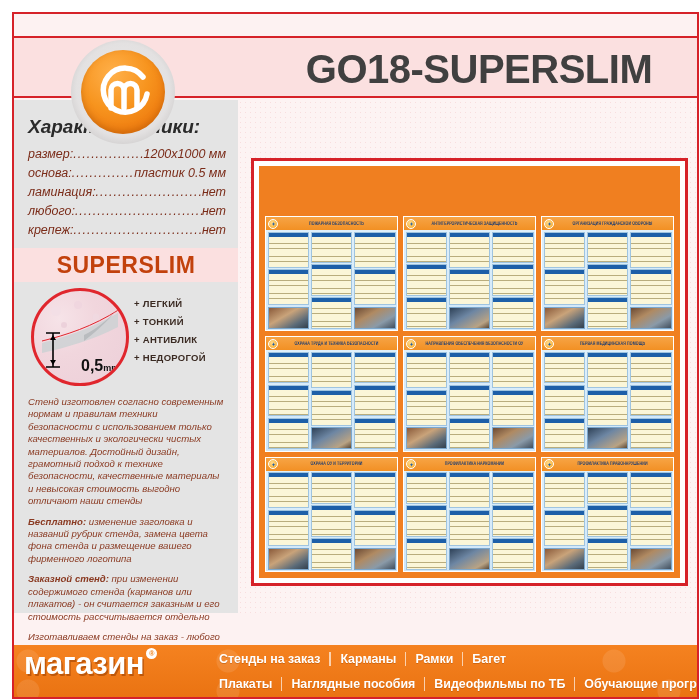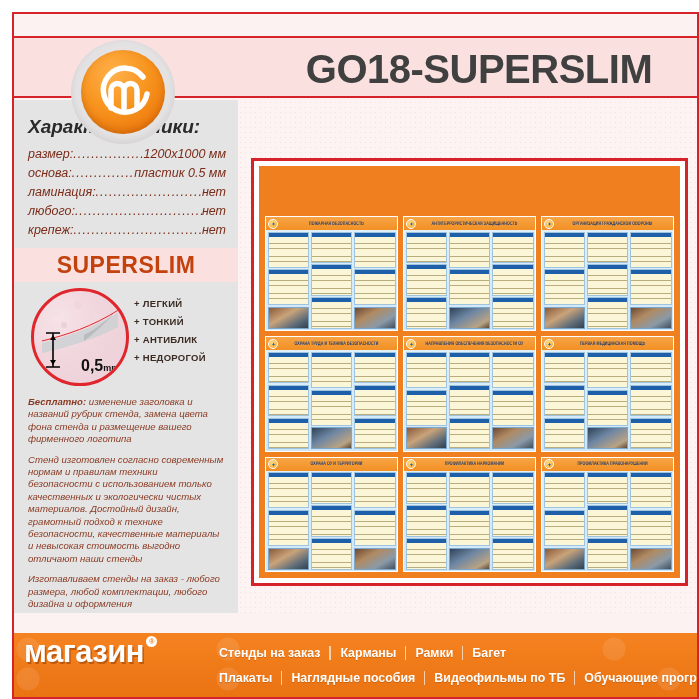--- a/index.html
+++ b/index.html
@@ -216,21 +216,21 @@
     flex:0 0 auto; height:22px;
     border:0.5px solid #7ba7cc;
     background-size:cover; background-position:center;
   }
   .ph1{background:linear-gradient(150deg,#8a5a3a,#c9a37a 40%,#5a6a78 75%,#33404d);}
   .ph3{background:linear-gradient(150deg,#6b4a34,#b08a62 35%,#8a9aa8 70%,#414f5e);}
   .ph5{background:linear-gradient(150deg,#2f4258,#6d86a3 40%,#b9a384 80%,#5c4a38);}
 
   
   #footer {
-    position:absolute; left:0; bottom:0; width:683px; height:64px;
+    position:absolute; left:0; bottom:0; width:683px; height:52px;
     background:linear-gradient(#f58220,#ea7312);
     overflow:hidden;
   }
   #footer::before{
     content:""; position:absolute; inset:0;
     background-image:
       radial-gradient(circle at 14px 16px, rgba(255,255,255,.10) 11px, transparent 12px),
       radial-gradient(circle at 14px 46px, rgba(255,255,255,.10) 11px, transparent 12px),
       radial-gradient(circle at 214px 16px, rgba(255,255,255,.10) 11px, transparent 12px),
       radial-gradient(circle at 214px 46px, rgba(255,255,255,.10) 11px, transparent 12px),
@@ -255,21 +255,21 @@
     font-size:7px; font-weight:bold; line-height:11px; text-align:center;
     text-shadow:none;
   }
   #brand-2 {
     font-size:18.5px; font-weight:bold; line-height:20px;
     letter-spacing:.2px;
     text-shadow:1.5px 1.5px 0 rgba(150,60,0,.55);
   }
   #links { position:absolute; left:196px; top:7px; right:6px; }
   .link-row {
-    display:flex; align-items:center; gap:0;
+    display:flex; align-items:flex-start; gap:0;
     height:25px;
   }
   .lk {
     color:#ffffff; font-size:12.4px; font-weight:bold;
     padding:0 9px; white-space:nowrap;
     text-shadow:0 1px 0 rgba(160,70,0,.4);
   }
   .sep {
     width:1px; height:14px; background:rgba(255,255,255,.65);
     flex:0 0 1px;
@@ -351,22 +351,23 @@
       </div>
       <div id="features">
             <div class="feat">+ ЛЕГКИЙ</div>
             <div class="feat">+ ТОНКИЙ</div>
             <div class="feat">+ АНТИБЛИК</div>
             <div class="feat">+ НЕДОРОГОЙ</div>
           </div>
     </div>
 
     <div id="desc">
+          <div class="p">Стенд изготовлен согласно современным нормам и правилам техники безопасности с использованием только качественных и экологически чистых материалов. Достойный дизайн, грамотный подход к технике безопасности, качественные материалы и невысокая стоимость выгодно отличают наши стенды</div>
           <div class="p"><b>Бесплатно:</b> изменение заголовка и названий рубрик стенда, замена цвета фона стенда и размещение вашего фирменного логотипа</div>
-          <div class="p">Стенд изготовлен согласно современным нормам и правилам техники безопасности с использованием только качественных и экологически чистых материалов. Достойный дизайн, грамотный подход к технике безопасности, качественные материалы и невысокая стоимость выгодно отличают наши стенды</div>
+          <div class="p"><b>Заказной стенд:</b> при изменении содержимого стенда (карманов или плакатов) - он считается заказным и его стоимость рассчитывается отдельно</div>
           <div class="p">Изготавливаем стенды на заказ - любого размера, любой комплектации, любого дизайна и оформления</div>
         </div>
   </div>
 
   <div id="right">
     <div id="poster-frame">
       <div id="poster">
         <div id="poster-title">
         </div>
         <div id="grid">

